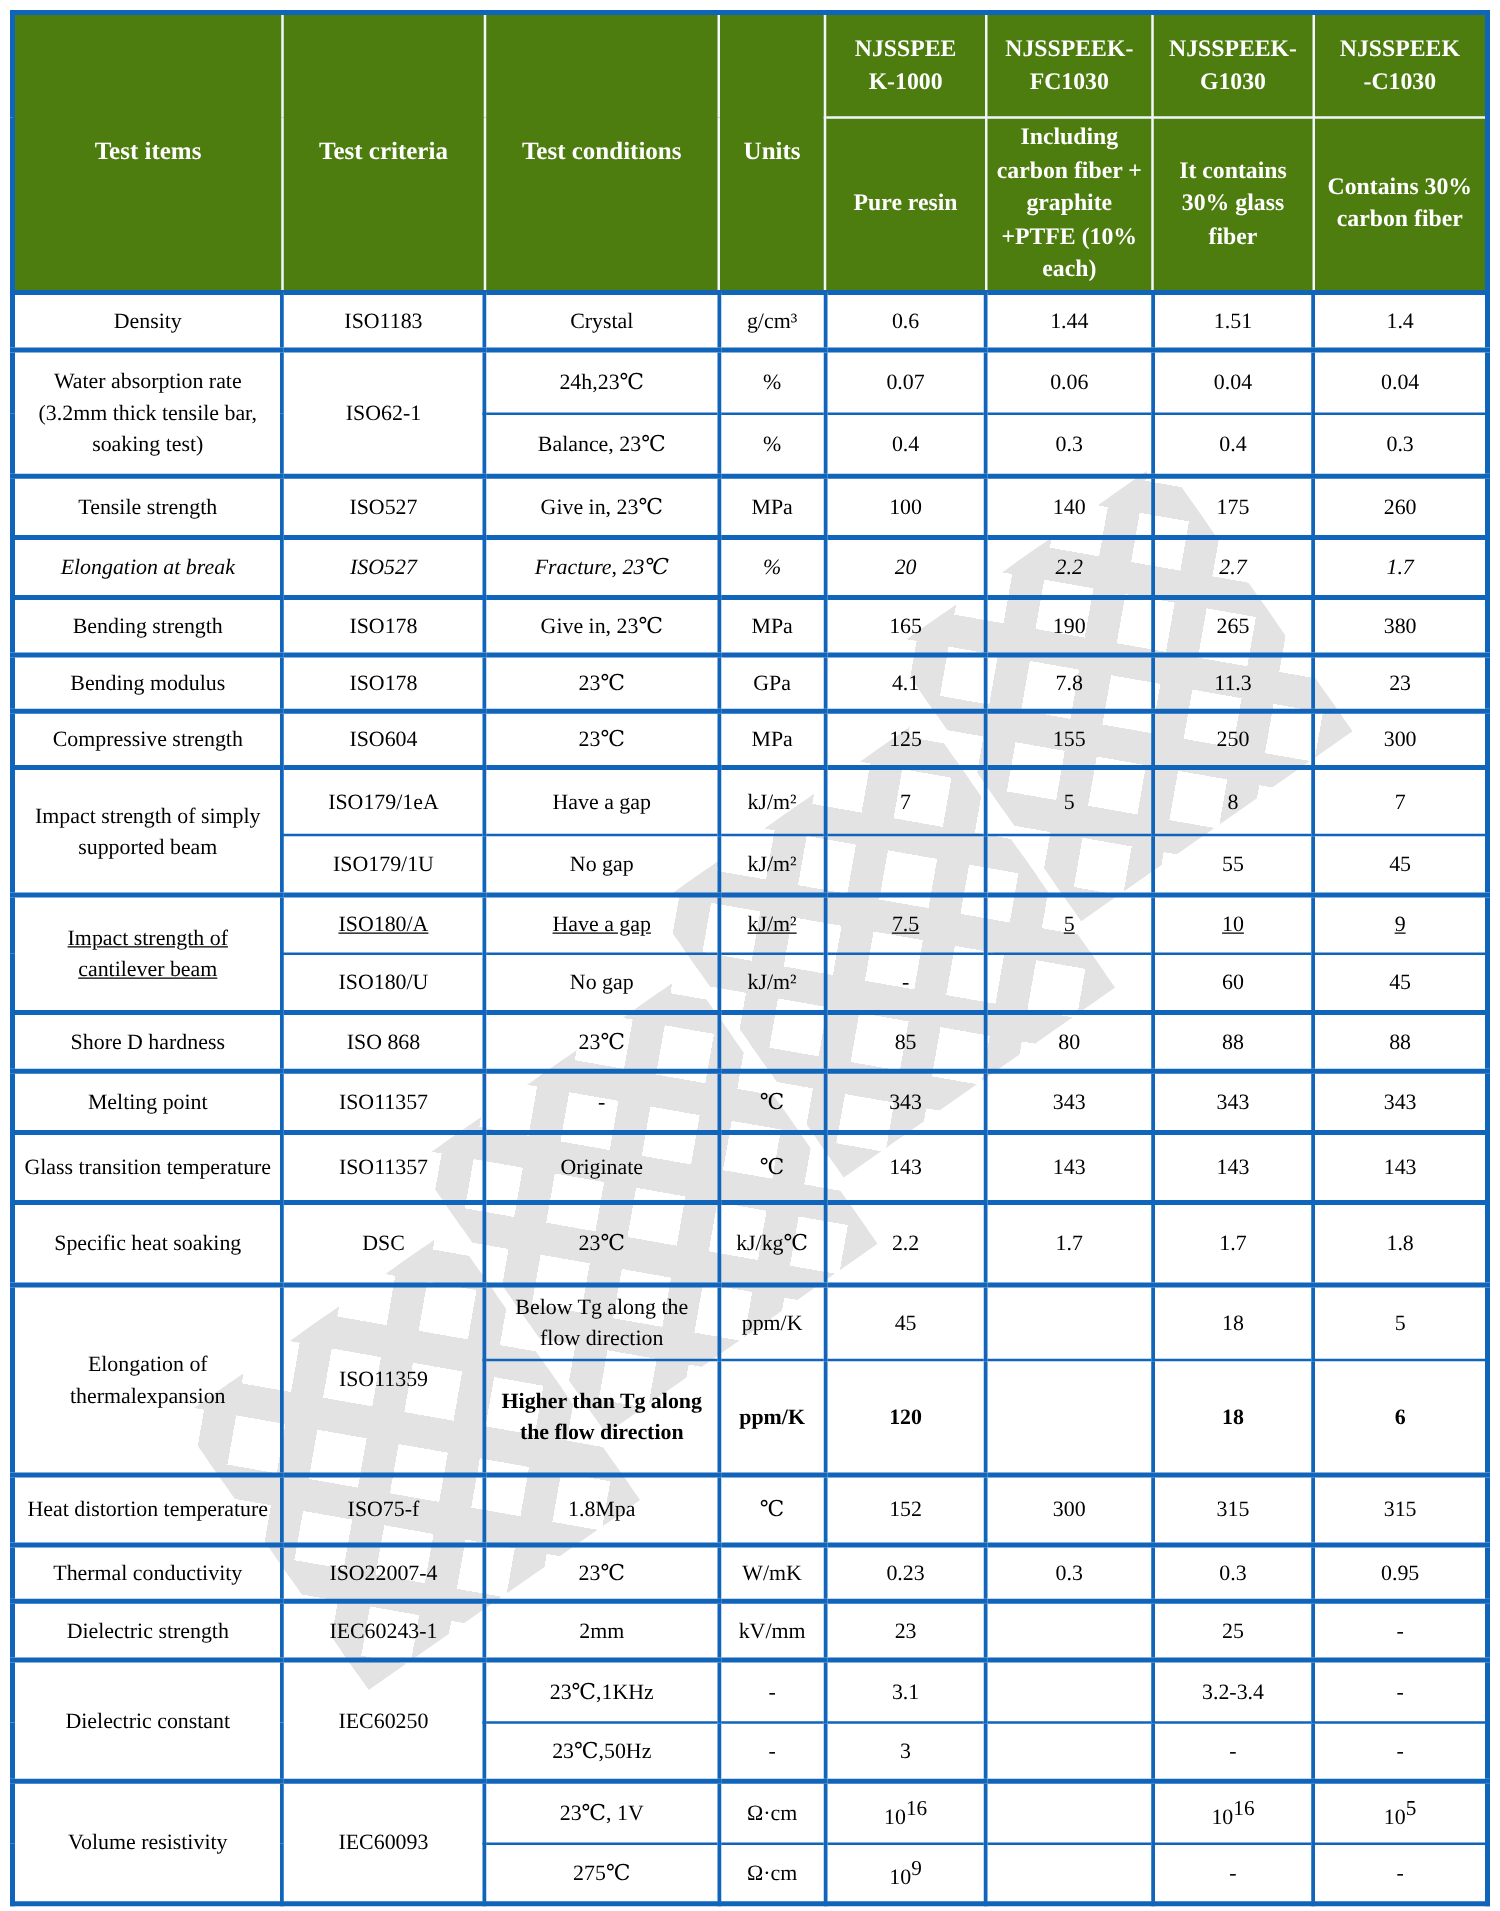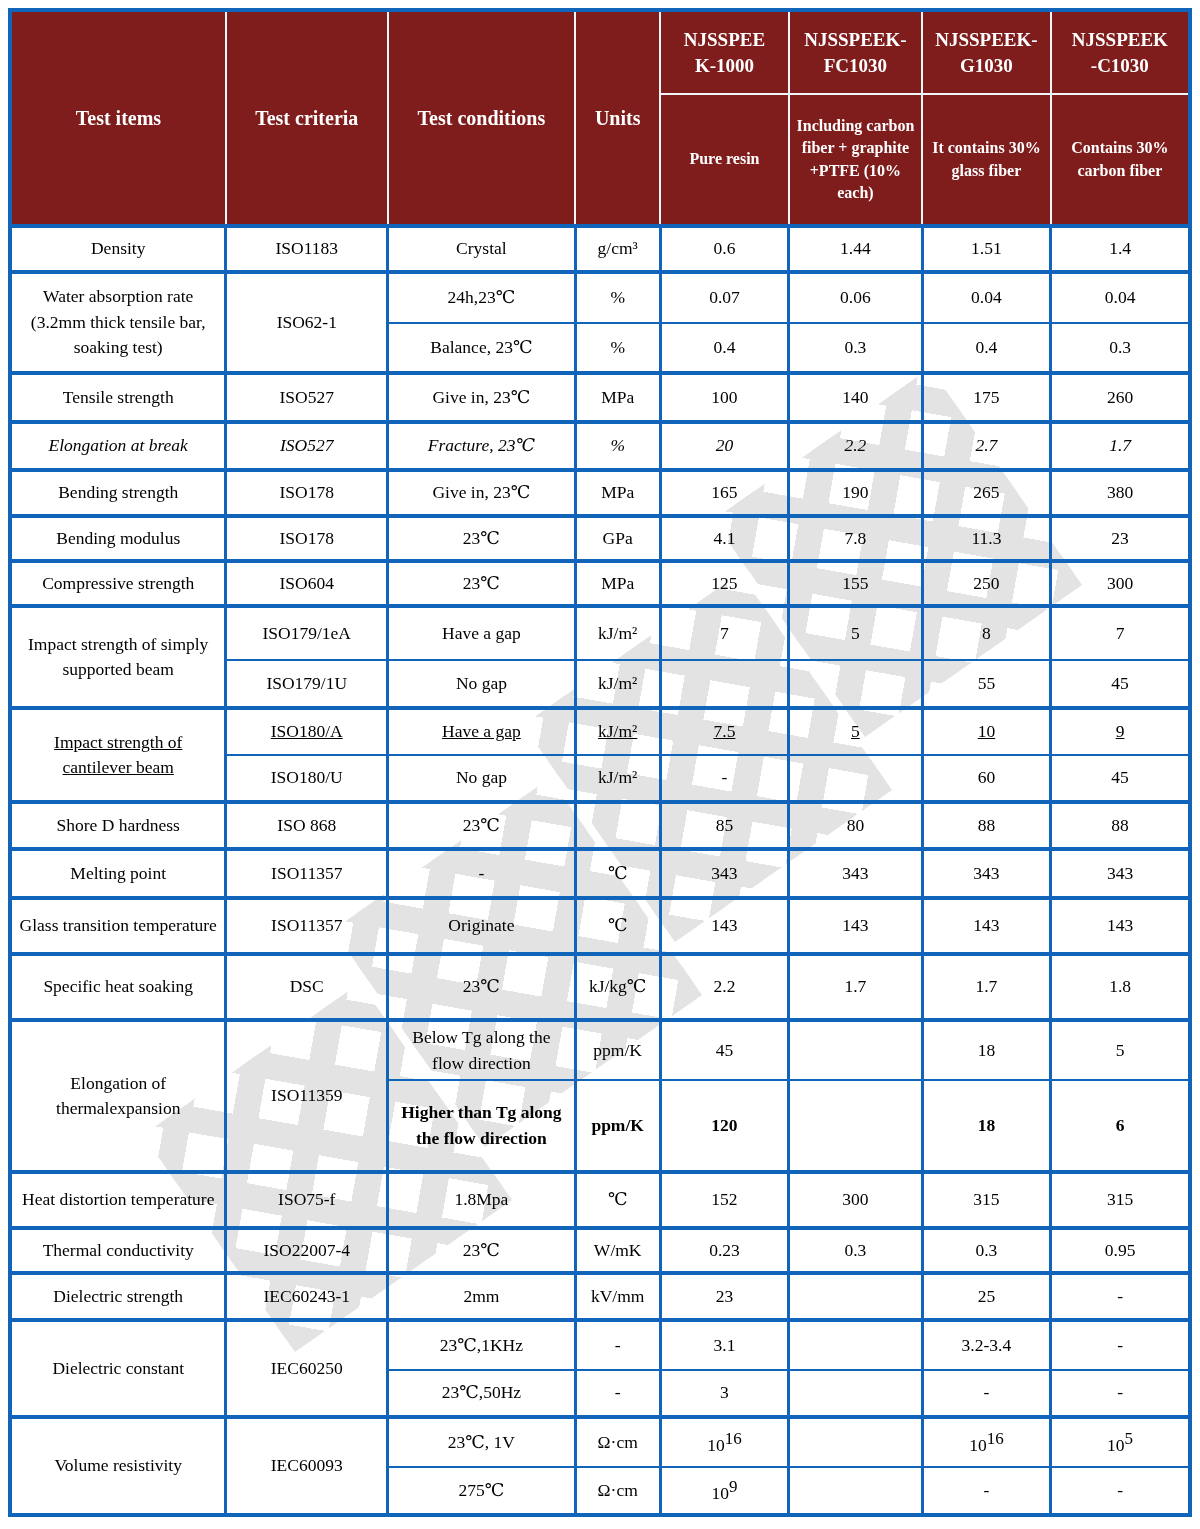--- a/index.html
+++ b/index.html
@@ -22,31 +22,31 @@
     transform-origin:left top; letter-spacing:20px; white-space:nowrap;
   }
   
   table.spec{
     position:relative; z-index:1;
     border-collapse:collapse; table-layout:fixed;
     width:1184px; margin:8px;
     border:4px solid #1064ba;
   }
   thead th{
-    background:#7f1d1d; color:#ffffff; font-weight:bold;
+    background:#4d7c0f; color:#ffffff; font-weight:bold;
     border:2px solid #f2f6fb; text-align:center; vertical-align:middle;
     padding:2px 4px;
   }
   thead tr.names th{border-bottom:2px solid #f2f6fb;}
   thead th{border-bottom-color:#1064ba;}
   thead tr.names{height:84px;}
   thead tr.descs{height:132px;}
   th.left-col{font-size:20px;}
   th.p-name{font-size:19px; white-space:pre-line; line-height:1.35;}
-  th.p-desc{font-size:16px; line-height:1.4; padding:2px 1px;}
+  th.p-desc{font-size:19px; line-height:1.4; padding:2px 1px;}
   tbody td{
     background:transparent; color:#000000; font-size:17.5px;
     border:3px solid #1064ba; border-top-width:2px; border-bottom-width:2px;
     text-align:center; vertical-align:middle; padding:2px 6px; line-height:1.45;
   }
   tbody tr.group-start td{border-top-width:4px;}
   tbody td sup{font-size:17px;}
 </style>
 </head>
 <body>

